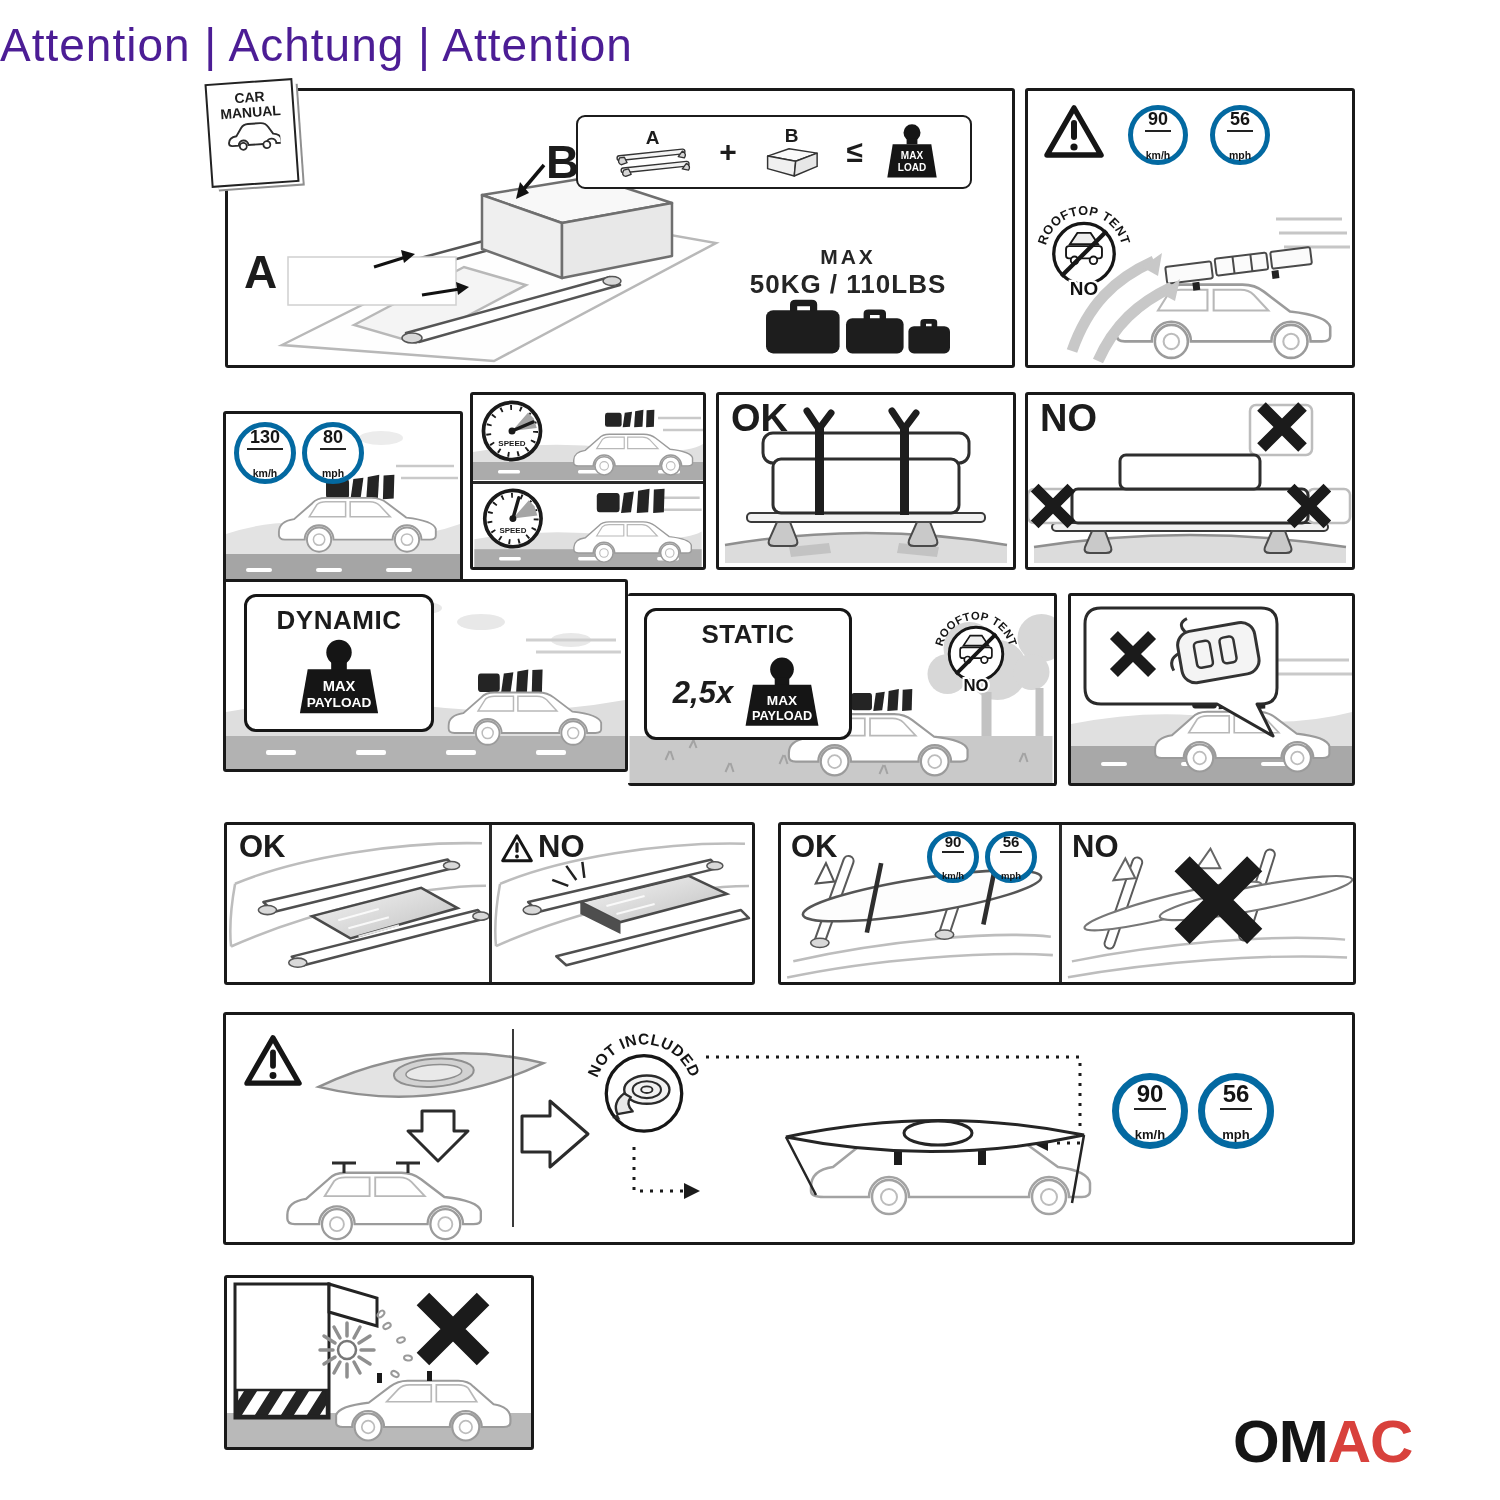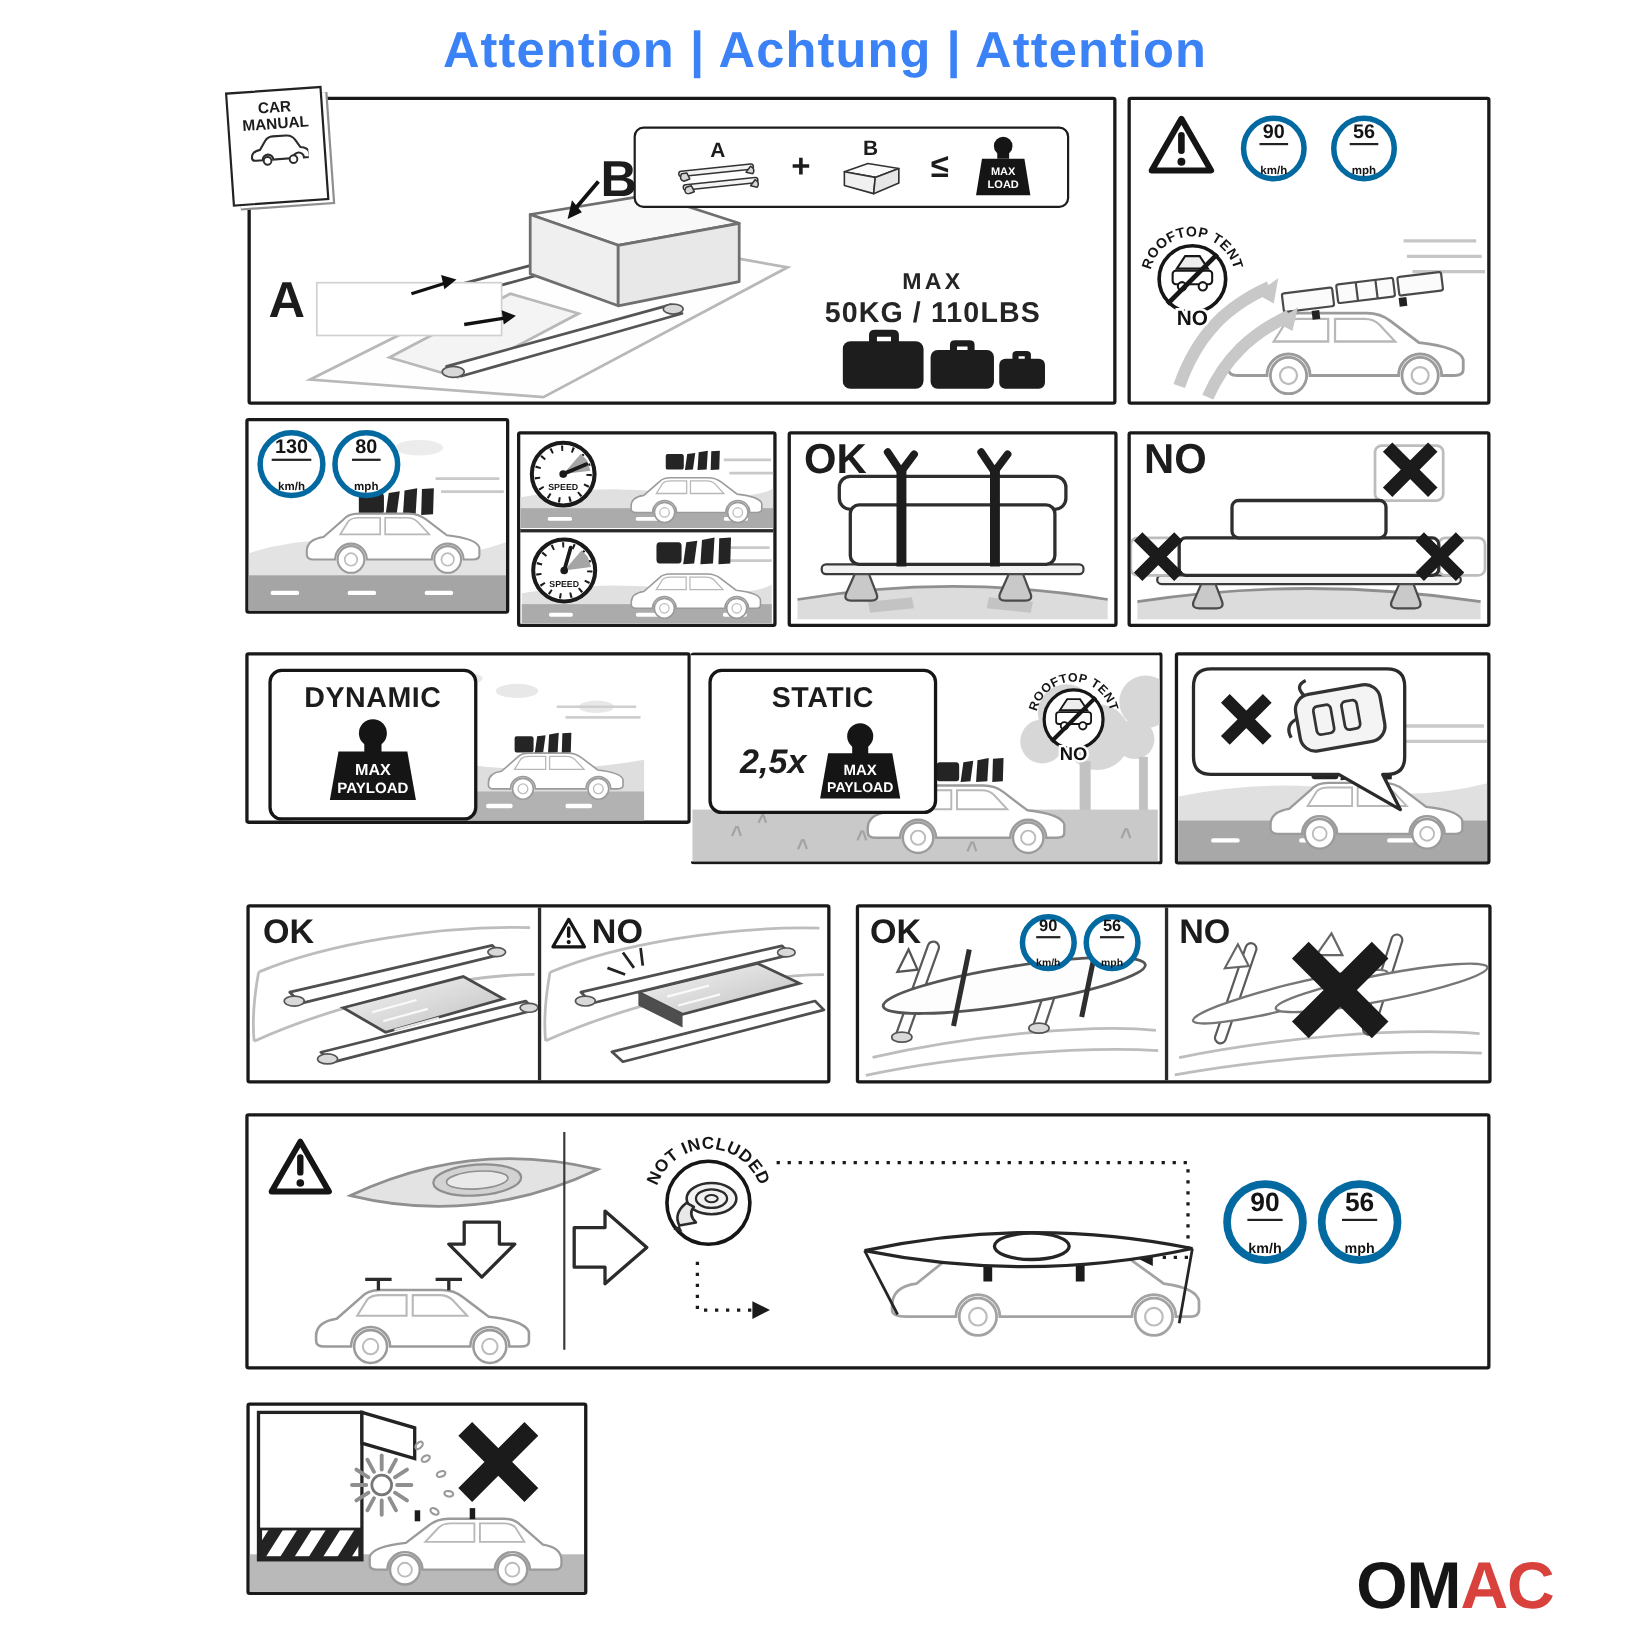--- a/index.html
+++ b/index.html
@@ -7,21 +7,21 @@
   #stage{position:absolute;inset:0;}
   .panel{position:absolute;background:#fff;border:3px solid #191919;border-radius:3px;box-sizing:border-box;}
   .scene{position:absolute;left:0;top:0;width:100%;height:100%;}
   .biglabel{position:absolute;font-weight:bold;color:#1c1c1c;line-height:1;}
   .speed{position:absolute;background:#fff;border:4px solid #0369a1;border-radius:50%;display:flex;flex-direction:column;align-items:center;justify-content:center;box-sizing:border-box;font-weight:bold;color:#141414;z-index:5;}
   .speed .sv{line-height:1;border-bottom:2.5px solid #222;padding:0 3px 2px;}
   .speed .su{line-height:1;margin-top:18px;}
   .speed.md{width:60px;height:60px;border-width:5.5px}.speed.md .sv{font-size:18px}.speed.md .su{font-size:10.5px}
   .speed.sm{width:52px;height:52px;border-width:5px}.speed.sm .sv{font-size:15px}.speed.sm .su{font-size:9.5px}
   .speed.lg{width:76px;height:76px;border-width:7px}.speed.lg .sv{font-size:24px}.speed.lg .su{font-size:13px}
-  #title{position:absolute;top:18px;left:0;width:100%;text-align:center;font-size:46px;font-weight:bold;letter-spacing:1px;color:#3b82f6;}
+  #title{position:absolute;top:18px;left:0;width:100%;text-align:left;font-size:46px;font-weight:normal;letter-spacing:1px;color:#4c1d95;}
   #booklet{position:absolute;left:-20px;top:-10px;width:88px;height:104px;background:#fff;border:2.5px solid #222;transform:rotate(-4deg);z-index:6;display:flex;flex-direction:column;align-items:center;padding-top:7px;box-sizing:border-box;box-shadow:5px 4px 0 -2px #fff,6px 5px 0 -1px #8f8f8f;}
   #booklet .bl{font-size:14px;font-weight:bold;line-height:1.05;}
   .sign{position:absolute;background:#fff;border:3px solid #161616;border-radius:12px;text-align:center;box-sizing:border-box;z-index:4;}
   .sign .st{font-size:26px;font-weight:bold;letter-spacing:.5px;margin-top:8px;}
   .formula{position:absolute;background:#fff;border:2.5px solid #1c1c1c;border-radius:9px;display:flex;align-items:center;justify-content:space-evenly;box-sizing:border-box;padding:0 10px;}
   .fcol{display:flex;flex-direction:column;align-items:center;}
   .fcol .fl{font-size:19px;font-weight:bold;line-height:1;}
   .fop{font-size:30px;font-weight:bold;margin:0 2px;}
   .maxtext{position:absolute;text-align:center;font-weight:bold;color:#252525;}
   .maxtext .m1{font-size:21px;letter-spacing:3px;}
@@ -229,21 +229,21 @@
       </g>
       <g fill="none" stroke="#c8c8c8" stroke-width="11">
         <path d="M8 170 C24 124 50 98 90 80"></path>
         <path d="M34 180 C50 144 74 122 108 106"></path>
       </g>
       <polygon points="98,72 78,86 94,95" fill="#c8c8c8"></polygon>
       <polygon points="116,98 96,112 111,120" fill="#c8c8c8"></polygon>
     </svg>
   </div>
 
-  <div class="panel" style="left:223px;top:380px;width:240px;height:178px;">
+  <div class="panel" style="left:223px;top:411px;width:240px;height:178px;">
     <svg class="scene" viewBox="0 0 234 172">
       <ellipse cx="48" cy="32" rx="18" ry="6" fill="#ececec"></ellipse>
         <ellipse cx="155" cy="24" rx="22" ry="7" fill="#ececec"></ellipse>
       <path d="M0 120 Q60 100 120 115 T234 110 V172 H0 Z" fill="#e3e3e3"></path>
       <rect y="140" width="234" height="32" fill="#a5a5a5"></rect>
       <rect x="20" y="154" width="26" height="4" rx="2" fill="#fff"></rect>
         <rect x="90" y="154" width="26" height="4" rx="2" fill="#fff"></rect>
         <rect x="160" y="154" width="26" height="4" rx="2" fill="#fff"></rect>
       <path d="M170 52 H228 M175 64 H232" stroke="#c9c9c9" stroke-width="2.5"></path>
       <use href="#sym-cargo" x="100" y="60" width="72" height="26"></use>
@@ -328,21 +328,21 @@
       </g>
       <rect x="44" y="94" width="236" height="34" rx="6" fill="#fff" stroke="#2e2e2e" stroke-width="3"></rect>
       <rect x="92" y="60" width="140" height="34" rx="6" fill="#fff" stroke="#2e2e2e" stroke-width="3"></rect>
       <use href="#sym-x" x="0" y="86" width="50" height="50"></use>
       <use href="#sym-x" x="256" y="86" width="50" height="50"></use>
       <use href="#sym-x" x="226" y="4" width="56" height="56"></use>
     </svg>
     <div class="biglabel" style="left:12px;top:4px;font-size:38px;">NO</div>
   </div>
 
-  <div class="panel" style="left:223px;top:593px;width:405px;height:156px;">
+  <div class="panel" style="left:223px;top:579px;width:405px;height:193px;">
     <svg class="scene" viewBox="0 0 399 187">
       <ellipse cx="255" cy="40" rx="24" ry="8" fill="#e8e8e8"></ellipse>
         <ellipse cx="200" cy="26" rx="16" ry="6" fill="#e8e8e8"></ellipse>
         <ellipse cx="345" cy="58" rx="20" ry="7" fill="#e8e8e8"></ellipse>
       <path d="M0 130 Q100 112 200 124 T399 118 V187 H0 Z" fill="#dedede"></path>
       <rect y="154" width="399" height="33" fill="#b2b2b2"></rect>
       <rect x="40" y="168" width="30" height="5" rx="2" fill="#fff"></rect>
         <rect x="130" y="168" width="30" height="5" rx="2" fill="#fff"></rect>
         <rect x="220" y="168" width="30" height="5" rx="2" fill="#fff"></rect>
         <rect x="310" y="168" width="30" height="5" rx="2" fill="#fff"></rect>

